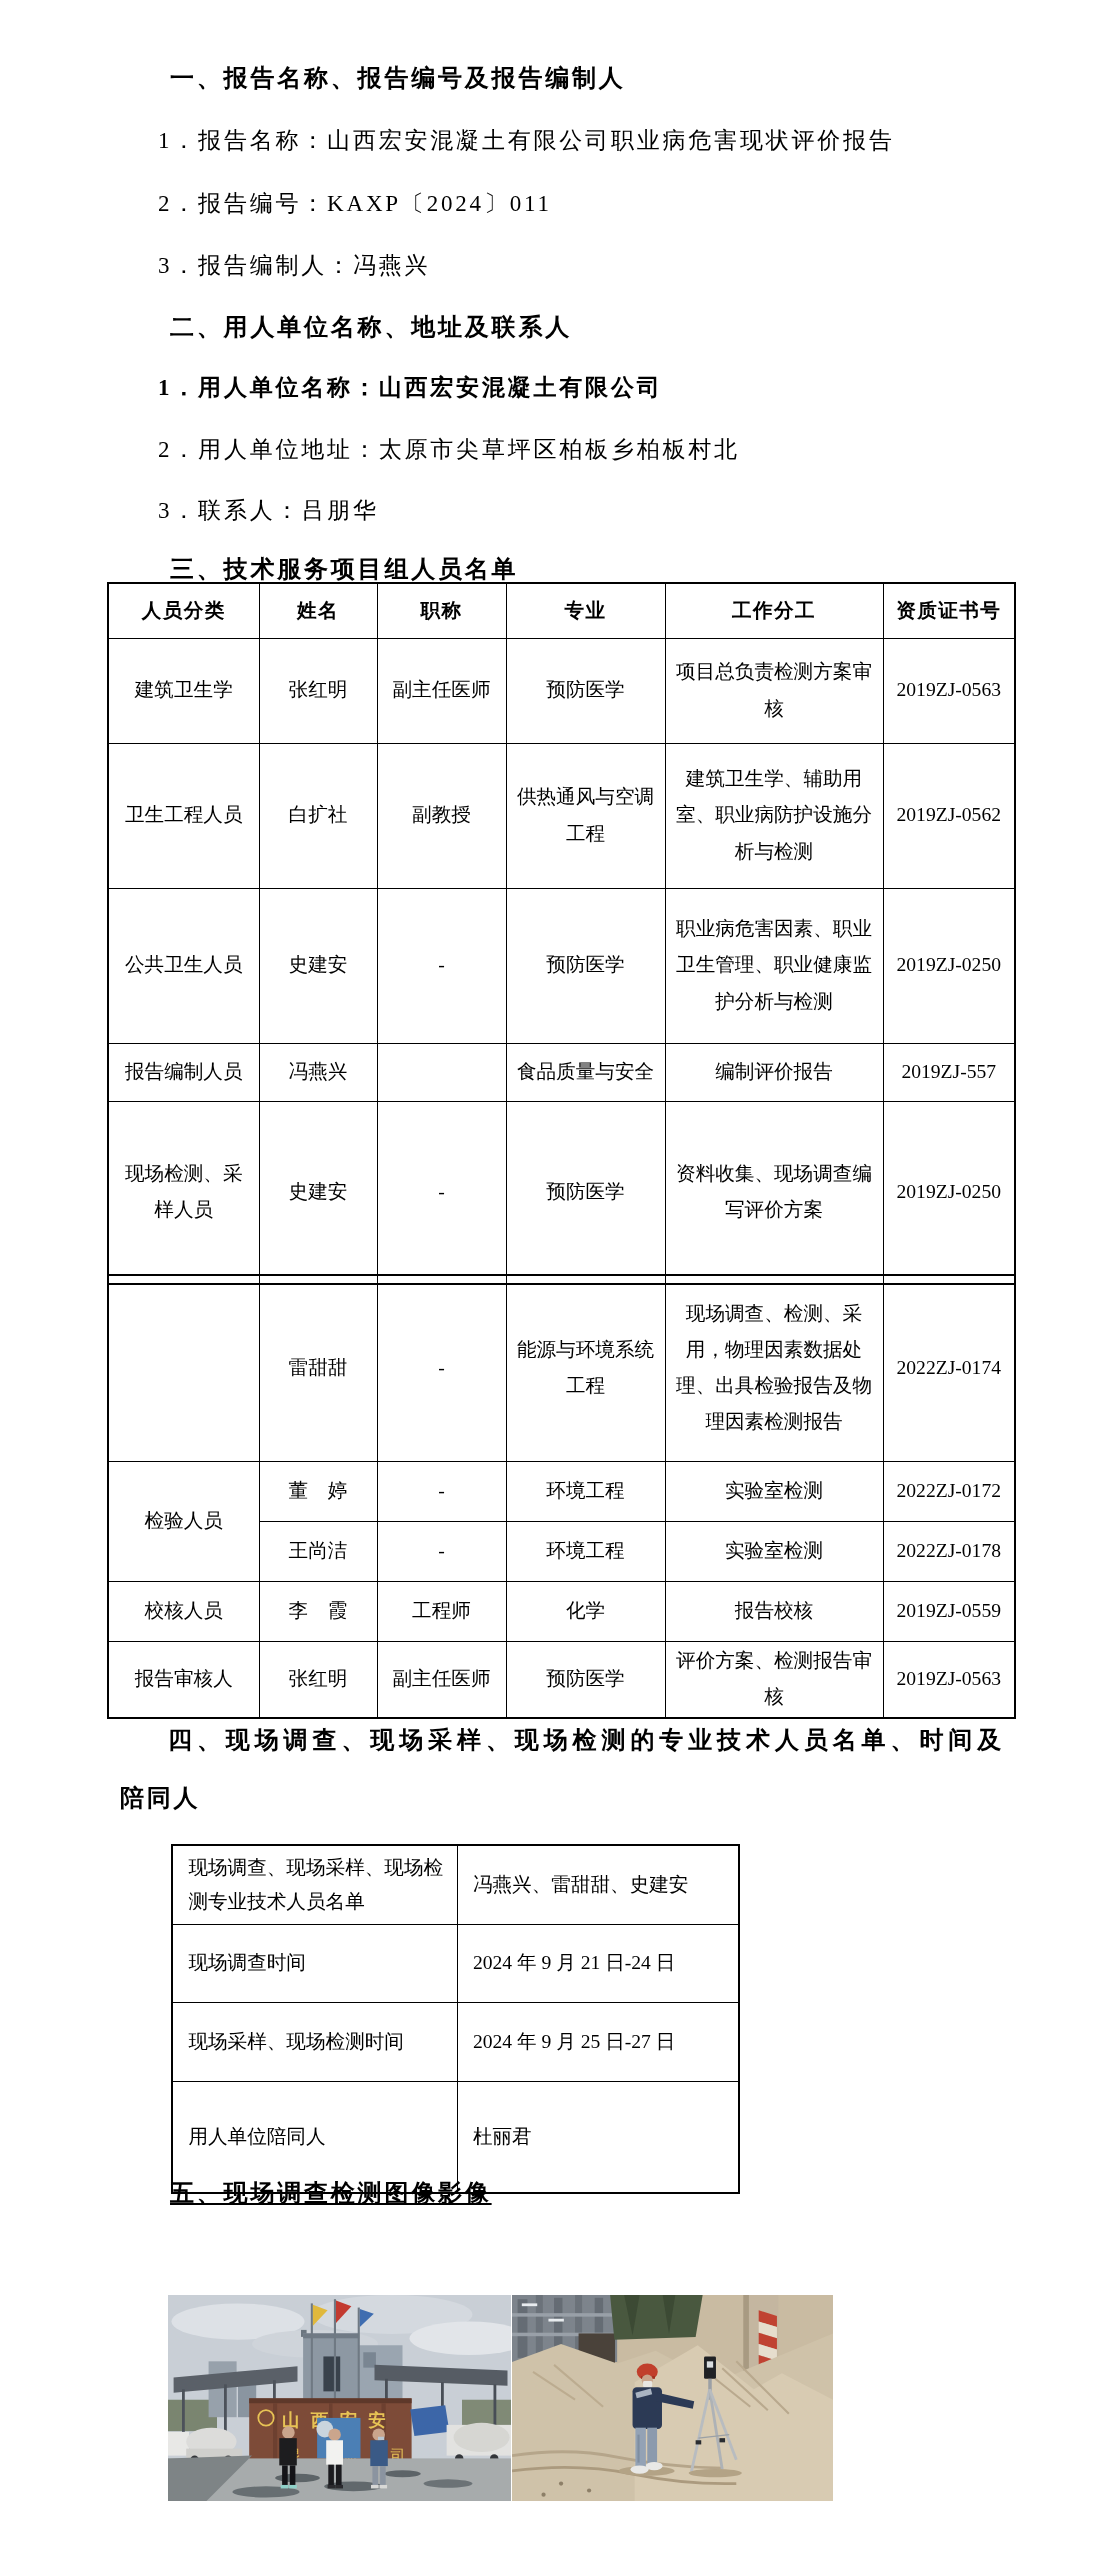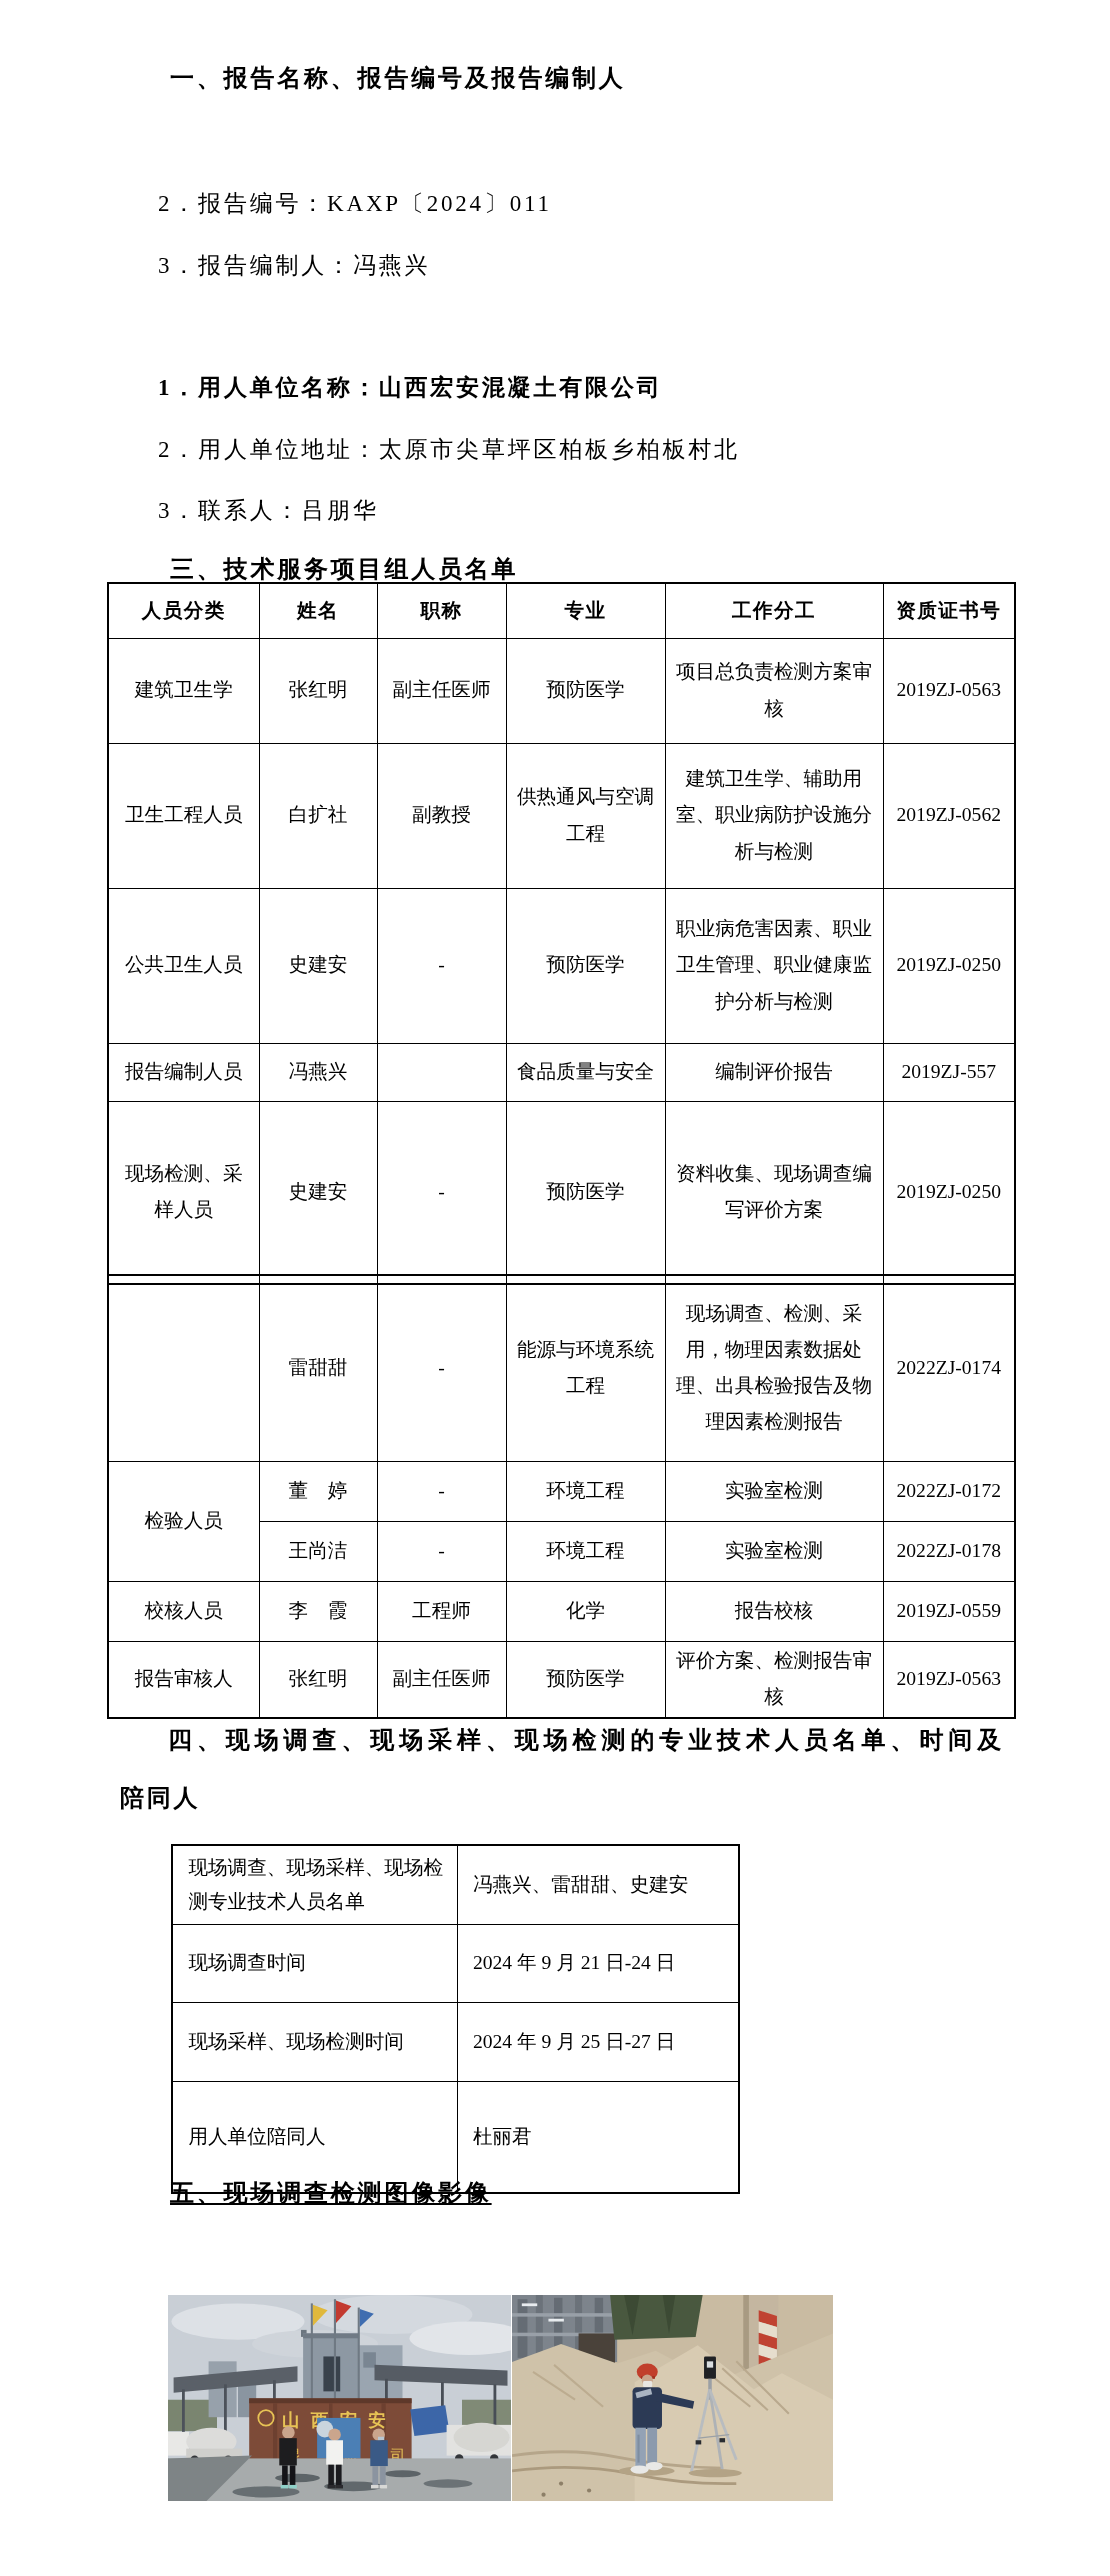--- a/index.html
+++ b/index.html
@@ -50,23 +50,25 @@
   }
   .photo{position:absolute;top:2295px;height:206px;}
   .photo svg{display:block;width:100%;height:100%;}
 </style>
 </head>
 <body>
 
 <div class="page">
 
   <div class="abs heading" style="left:170px;top:62px;">一、报告名称、报告编号及报告编制人</div>
+  <div class="abs item" style="left:158px;top:125px;">1．报告名称：山西宏安混凝土有限公司职业病危害现状评价报告</div>
   <div class="abs item" style="left:158px;top:188px;">2．报告编号：KAXP〔2024〕011</div>
   <div class="abs item" style="left:158px;top:250px;">3．报告编制人：冯燕兴</div>
 
+  <div class="abs heading" style="left:170px;top:311px;">二、用人单位名称、地址及联系人</div>
   <div class="abs item" style="left:158px;top:372px;font-weight:bold;">1．用人单位名称：山西宏安混凝土有限公司</div>
   <div class="abs item" style="left:158px;top:434px;">2．用人单位地址：太原市尖草坪区柏板乡柏板村北</div>
   <div class="abs item" style="left:158px;top:495px;">3．联系人：吕朋华</div>
 
   <div class="abs heading" style="left:170px;top:553px;">三、技术服务项目组人员名单</div>
 
   <table class="t1 abs" style="left:107px;top:582px;">
     <colgroup>
       <col style="width:151px">
         <col style="width:118px">

